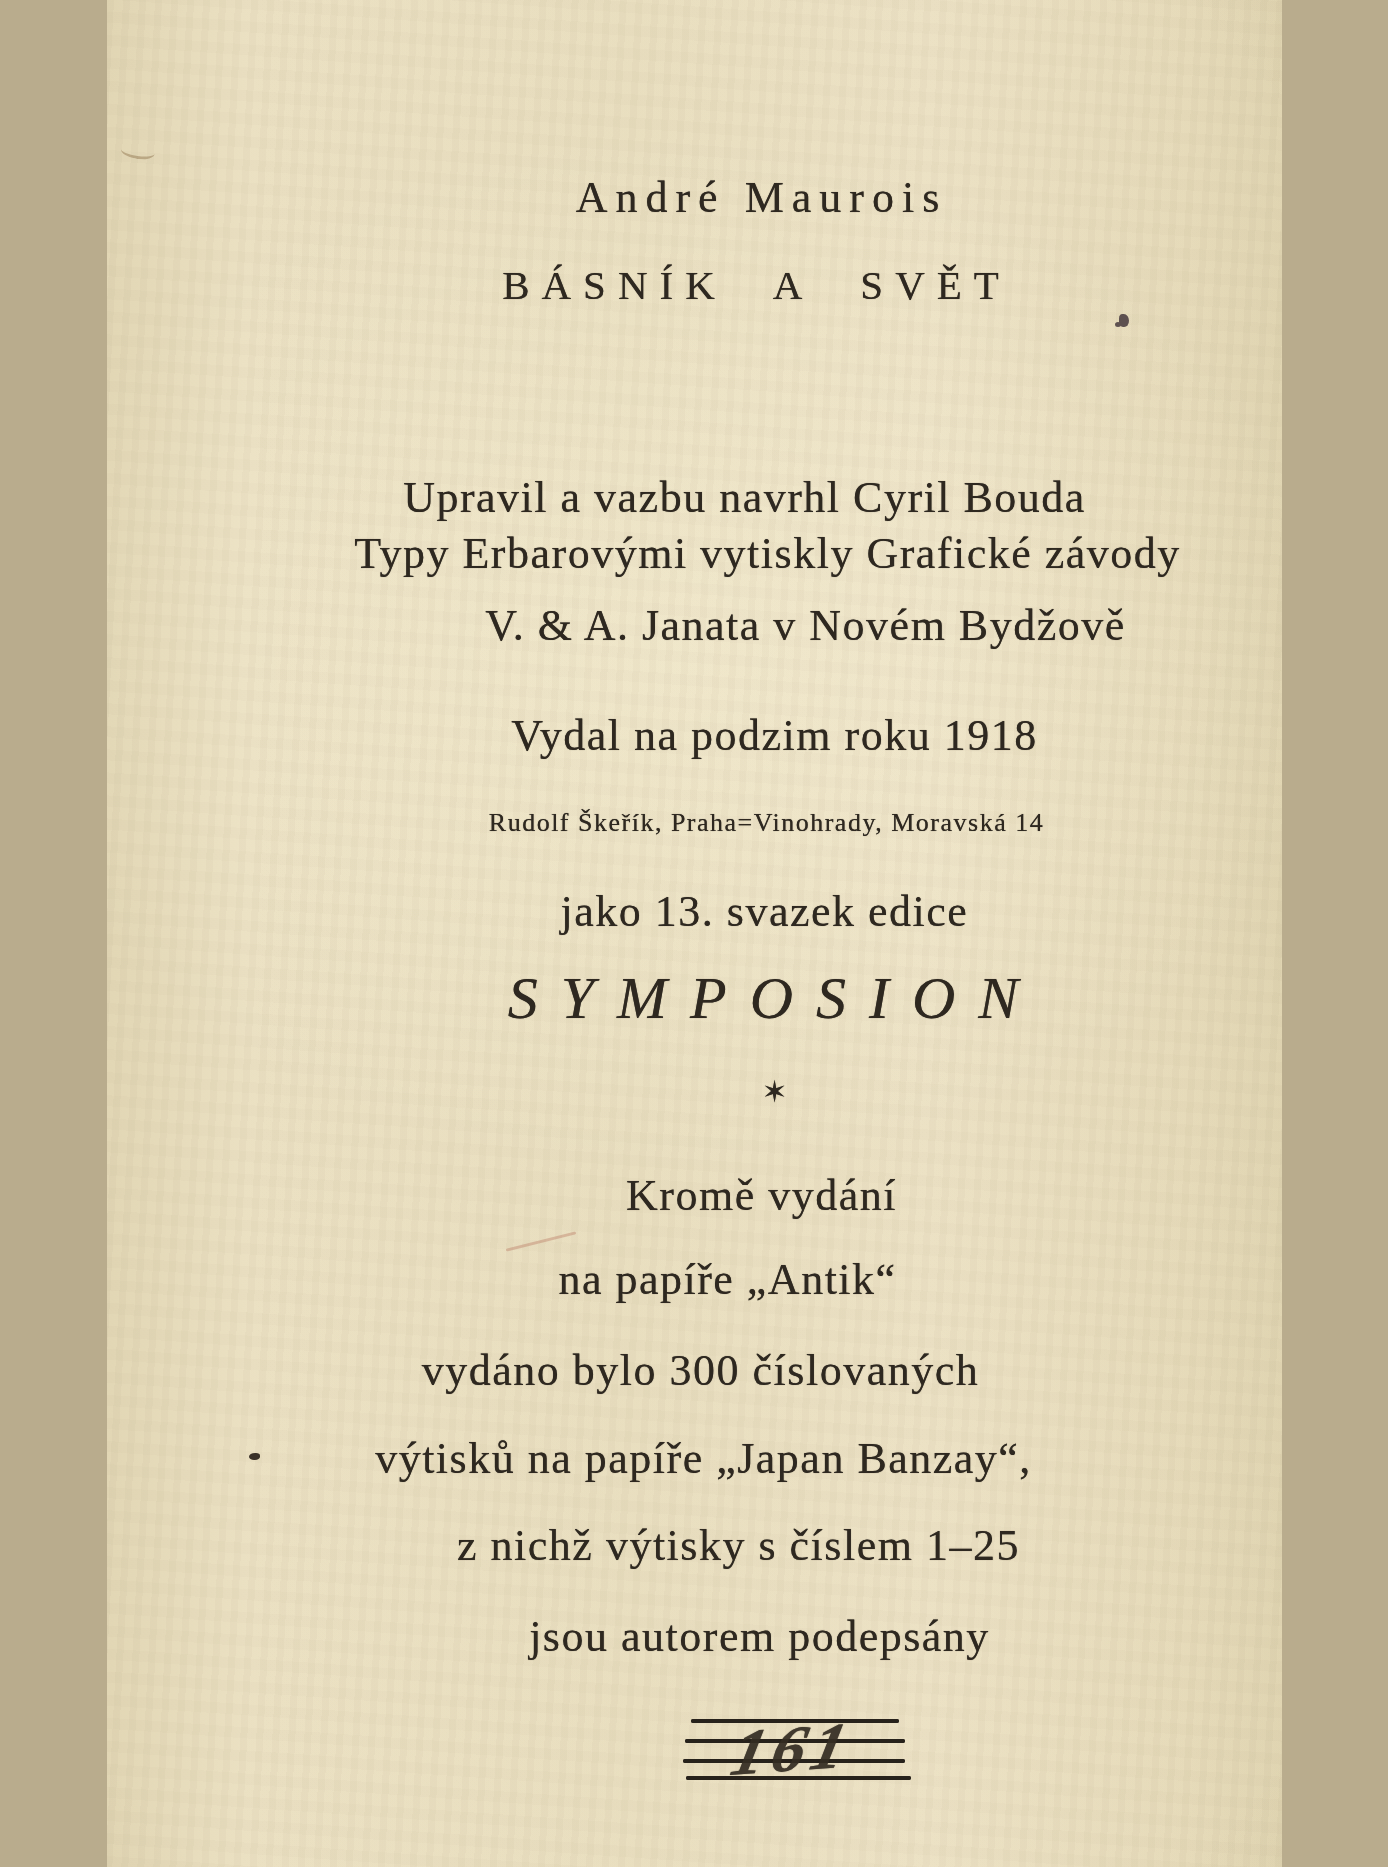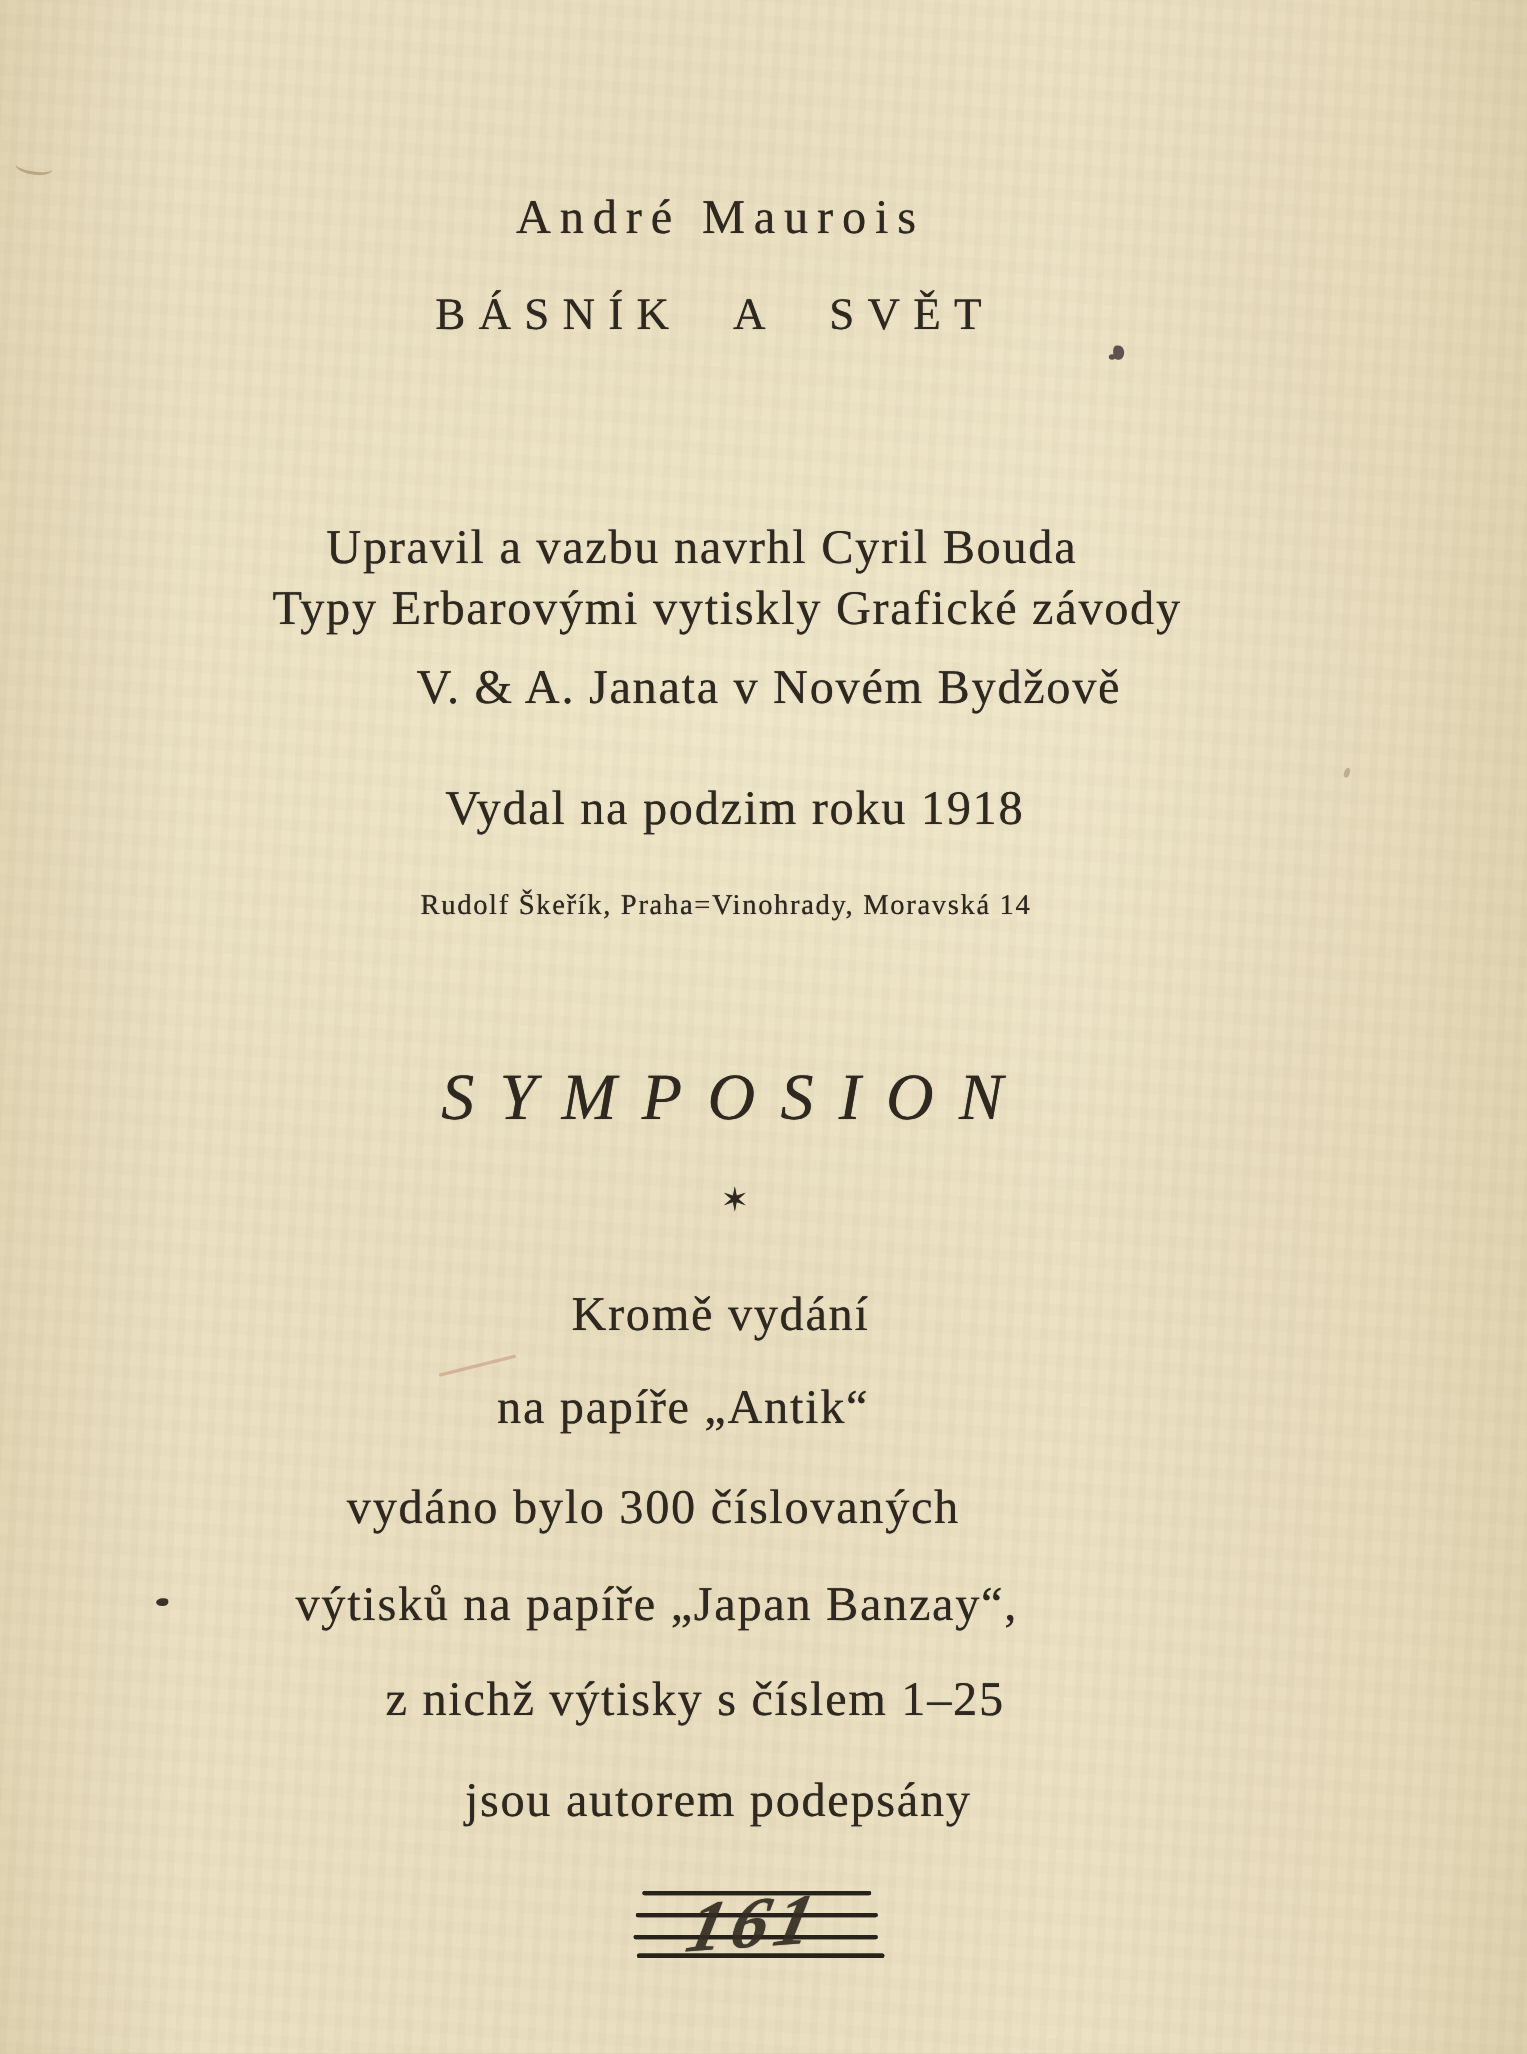--- a/index.html
+++ b/index.html
@@ -1,18 +1,18 @@
 <!DOCTYPE html>
 <html><head>
 <meta charset="utf-8">
 <style>
   html,body{margin:0;padding:0;background:#b9ac8d;}
   .page{
     position:relative;
-    width:1388px;height:1867px;
+    width:1175px;height:1867px;
     margin:0 auto;
     overflow:hidden;
     background:
       radial-gradient(ellipse 900px 700px at 48% 35%, rgba(255,250,228,0.30), rgba(255,250,228,0) 75%),
       radial-gradient(ellipse 1400px 1900px at 50% 50%, rgba(0,0,0,0) 60%, rgba(120,95,50,0.14) 100%),
       linear-gradient(90deg,#e2d7b6 0%,#ebe1c4 12%,#e9dfc1 45%,#ece2c6 70%,#e6dbbb 92%,#e0d5b3 100%),
       #e9dfc2;
     font-family:"Liberation Serif","DejaVu Serif",serif;
     color:#2e2820;
   }
@@ -74,20 +74,21 @@
   <div class="line" style="left:638px;top:465px;margin-top:32px;">Upravil a vazbu navrhl Cyril Bouda</div>
 
   <div class="line" style="left:661px;top:553px;">Typy Erbarovými vytiskly Grafické závody</div>
 
   <div class="line" style="left:663px;top:625px;margin-left:36px;">V. &amp; A. Janata v Novém Bydžově</div>
 
   <div class="line" style="left:668px;top:735px;">Vydal na podzim roku 1918</div>
 
   <div class="line" style="left:660px;top:823px;font-size:26px;">Rudolf Škeřík, Praha=Vinohrady, Moravská 14</div>
 
+  <div class="line" style="left:658px;top:911px;">jako 13. svazek edice</div>
 
   <div class="line edition-line" style="left:668px;top:998px;">SYMPOSION</div>
 
   <div class="line sep" style="left:668px;top:1091px;">✶</div>
 
   <div class="line" style="left:655px;top:1195px;">Kromě vydání</div>
 
   <div class="line" style="left:621px;top:1279px;">na papíře „Antik“</div>
 
   <div class="line" style="left:594px;top:1370px;">vydáno bylo 300 číslovaných</div>

